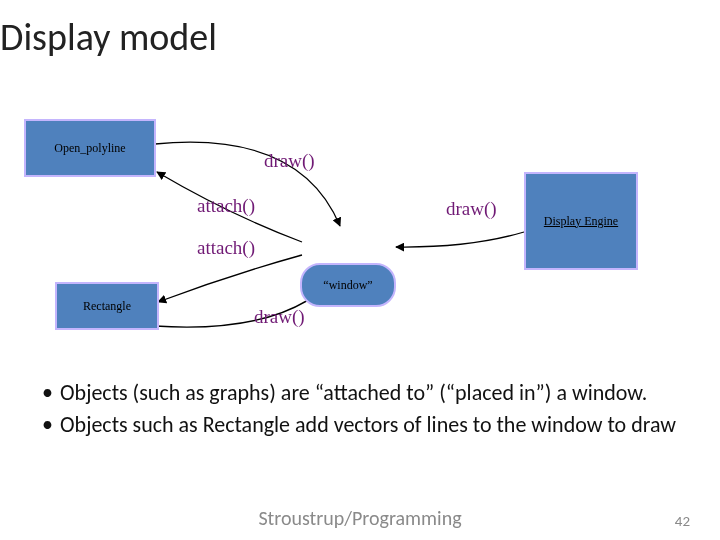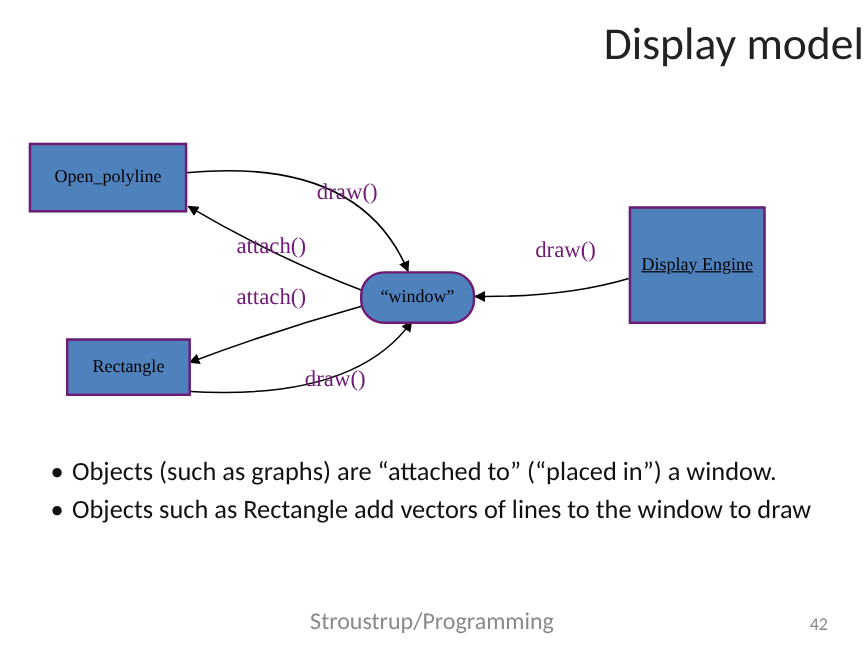--- a/index.html
+++ b/index.html
@@ -6,46 +6,46 @@
     margin: 0;
     width: 720px;
     height: 540px;
     background: #fff;
     font-family: Calibri, "Segoe UI", Arial, sans-serif;
     color: #000;
     position: relative;
     overflow: hidden;
   }
   .title {
-    text-align: right;
+    text-align: left;
     font-size: 38px;
     font-weight: 400;
     margin-top: 14px;
     color: #222;
   }
   .stage {
     position: absolute;
     left: 0; top: 0;
     width: 720px; height: 540px;
   }
   .node {
     position: absolute;
     background: #4f81bd;
-    border: 2px solid #701a75;
+    border: 2px solid #c4b5fd;
     box-sizing: border-box;
     display: flex;
     align-items: center;
     justify-content: center;
     text-align: center;
     color: #000;
     font-family: "Times New Roman", serif;
-    font-size: 15px;
+    font-size: 12px;
     padding: 20px 4px;
   }
-  .rounded { border-radius: 20px; }
+  .rounded { border-radius: 20px; margin-top: 37px; }
   .edge-label {
     position: absolute;
     font-family: Liberation Serif, serif;
     font-size: 19px;
     color: #701a75;
   }
   svg.connectors {
     position: absolute;
     left: 0; top: 0;
     width: 720px; height: 540px;

